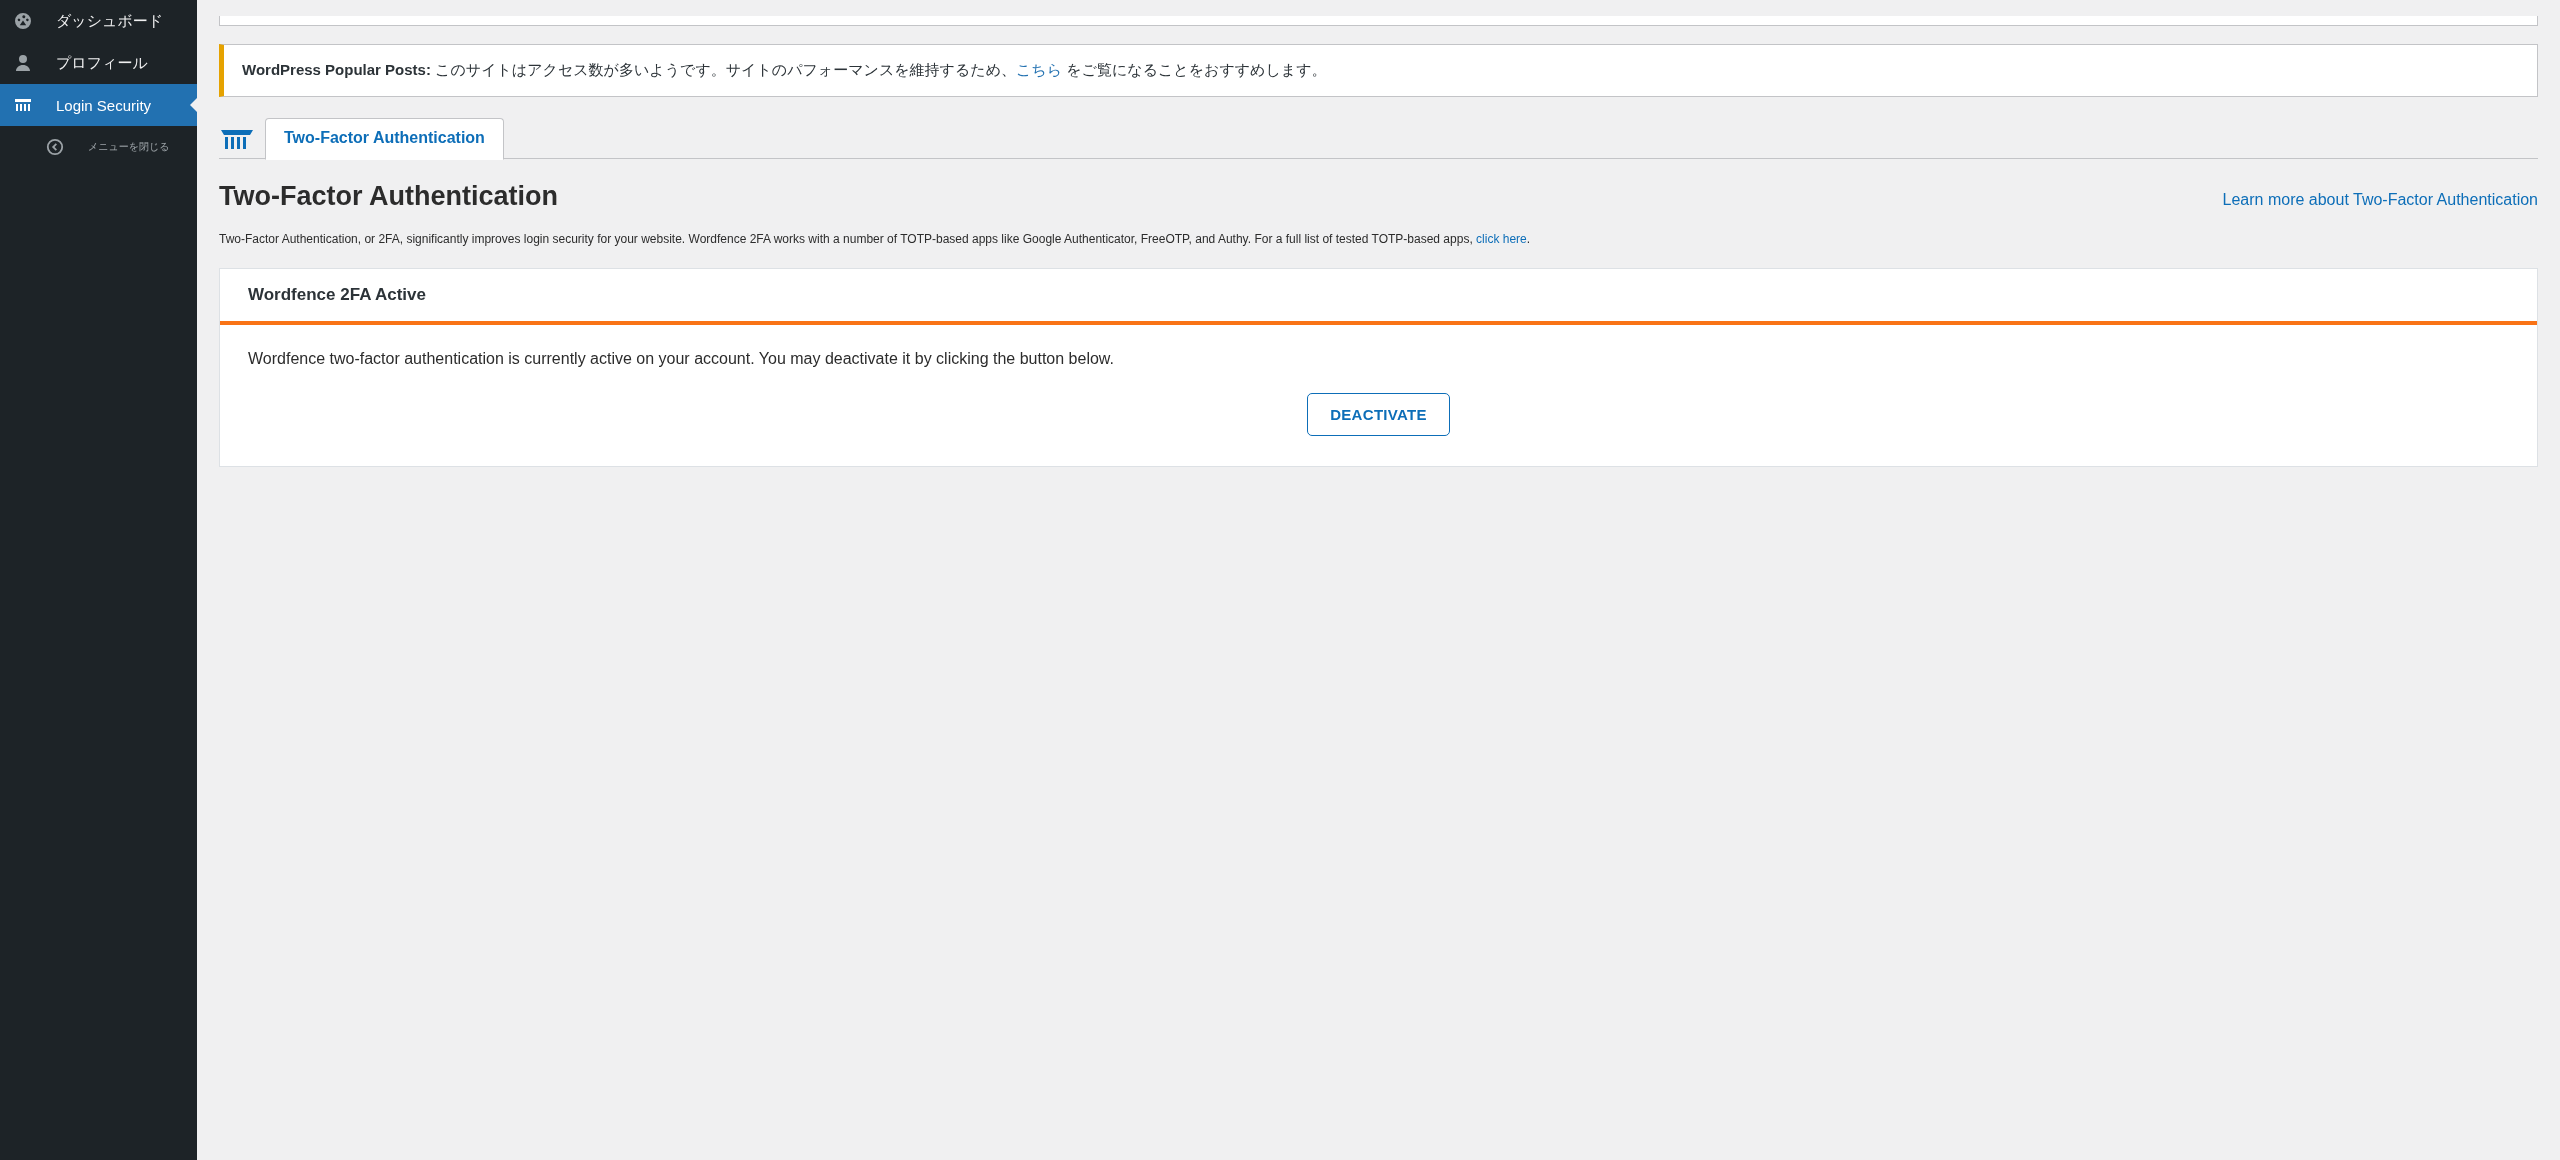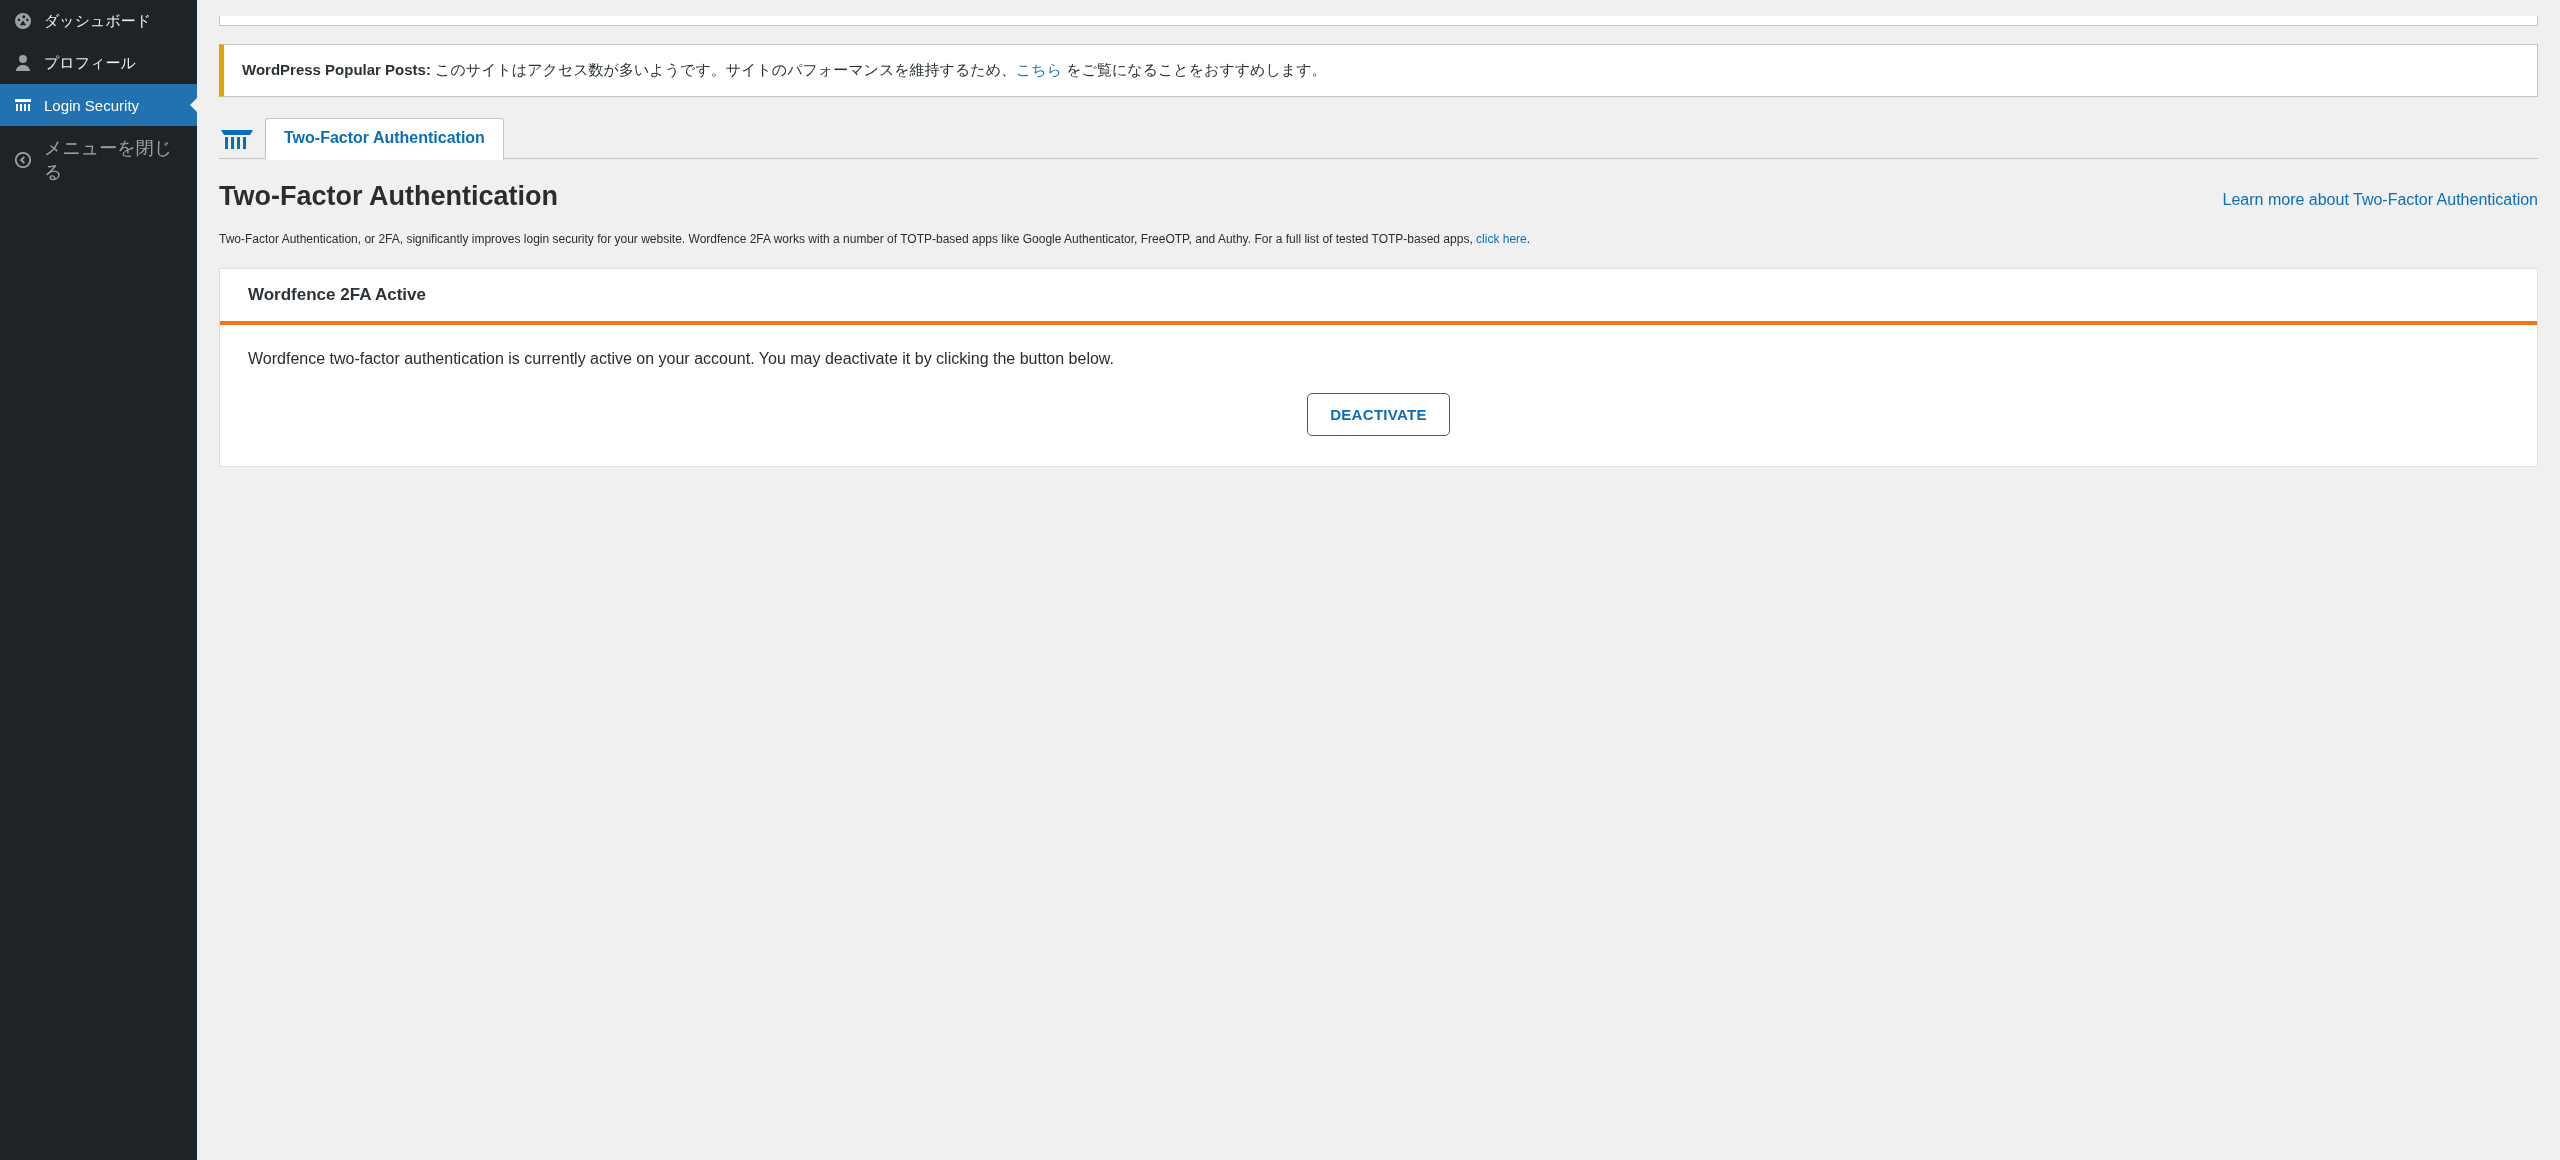--- a/index.html
+++ b/index.html
@@ -23,20 +23,21 @@
     flex-direction: column;
   }
   .sidebar-item {
     display: flex;
     align-items: center;
     padding: 10px 12px;
     font-size: 15px;
     color: #f0f0f1;
     cursor: pointer;
     position: relative;
+    gap: 12px;
   }
   .sidebar-item .icon {
     width: 22px;
     height: 22px;
     display: inline-flex;
     align-items: center;
     justify-content: center;
     margin-right: 10px;
     color: rgba(240,246,252,0.6);
     flex-shrink: 0;
@@ -50,21 +51,22 @@
     content: "";
     position: absolute;
     right: -1px;
     top: 50%;
     transform: translateY(-50%);
     border: 8px solid transparent;
     border-right-color: #f0f0f1;
   }
   .sidebar-item.collapse {
     color: rgba(240,246,252,0.6);
-    font-size: 18px;
+    font-size: 10px;
+    margin-left: 32px;
   }
   .sidebar-item.collapse .icon { color: rgba(240,246,252,0.6); }
 
   
   .main {
     flex: 1;
     padding: 16px 22px 40px 22px;
   }
 
   

